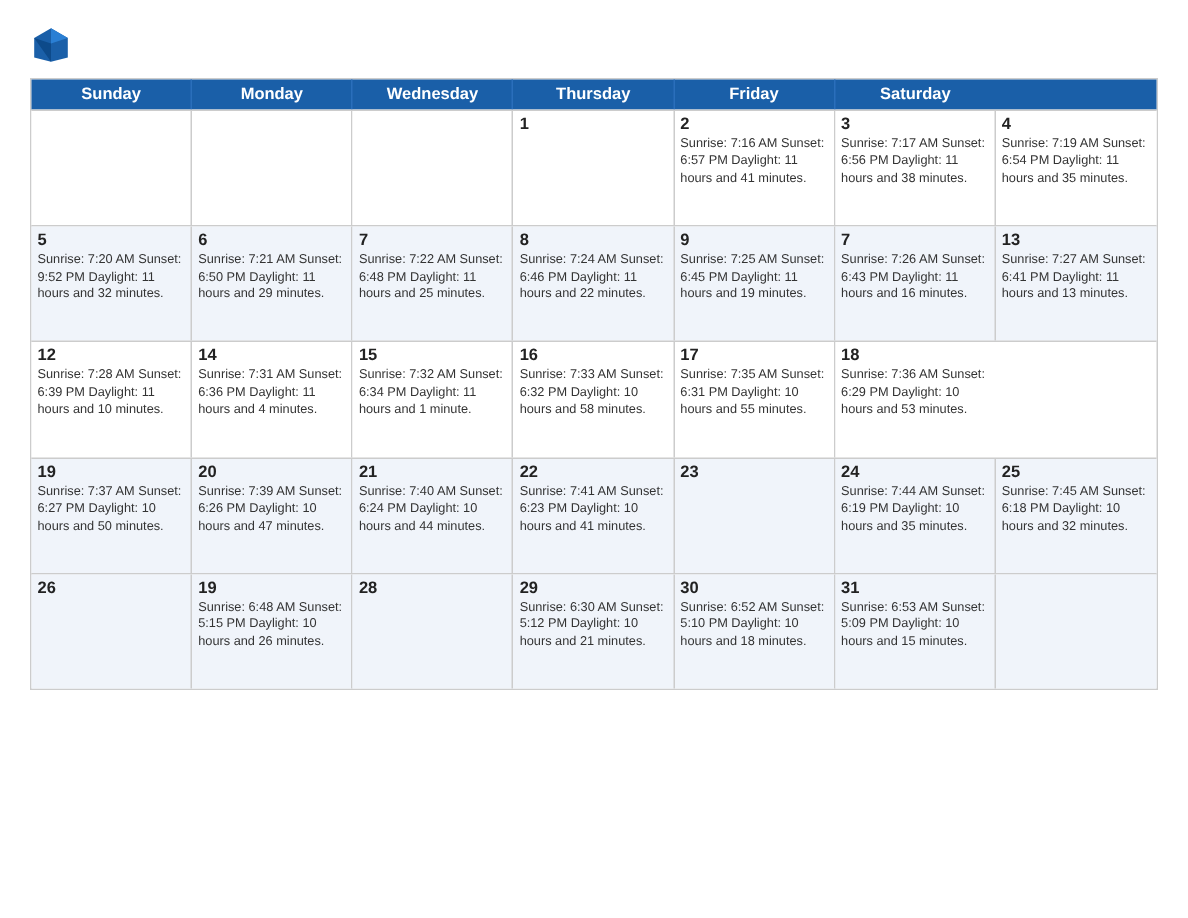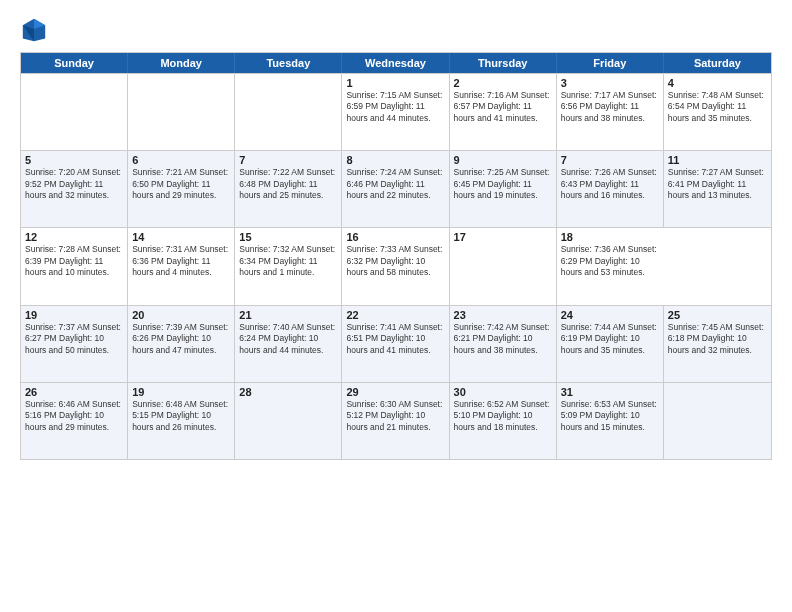--- a/index.html
+++ b/index.html
@@ -147,52 +147,48 @@
     <div class="title-block">
       <div class="month-title"></div>
       <div class="subtitle"></div>
     </div>
   </div>
 
   <div class="calendar">
     <div class="cal-header">
     <div class="cal-header-cell">Sunday</div>
         <div class="cal-header-cell">Monday</div>
-        <div class="cal-header-cell">Tuesday</div>
         <div class="cal-header-cell">Wednesday</div>
         <div class="cal-header-cell">Thursday</div>
         <div class="cal-header-cell">Friday</div>
         <div class="cal-header-cell">Saturday</div>
       </div>
     <div class="cal-body">
     <div class="cal-row">
           <div class="cal-cell empty"></div>
           <div class="cal-cell empty"></div>
           <div class="cal-cell empty"></div>
           <div class="cal-cell">
             <div class="day-num">1</div>
-            <div class="day-info">Sunrise: 7:15 AM
-Sunset: 6:59 PM
-Daylight: 11 hours and 44 minutes.</div>
           </div>
           <div class="cal-cell">
             <div class="day-num">2</div>
             <div class="day-info">Sunrise: 7:16 AM
 Sunset: 6:57 PM
 Daylight: 11 hours and 41 minutes.</div>
           </div>
           <div class="cal-cell">
             <div class="day-num">3</div>
             <div class="day-info">Sunrise: 7:17 AM
 Sunset: 6:56 PM
 Daylight: 11 hours and 38 minutes.</div>
           </div>
           <div class="cal-cell">
             <div class="day-num">4</div>
-            <div class="day-info">Sunrise: 7:48 AM
+            <div class="day-info">Sunrise: 7:19 AM
 Sunset: 6:54 PM
 Daylight: 11 hours and 35 minutes.</div>
           </div>
         </div>
         <div class="cal-row">
           <div class="cal-cell">
             <div class="day-num">5</div>
             <div class="day-info">Sunrise: 7:20 AM
 Sunset: 9:52 PM
 Daylight: 11 hours and 32 minutes.</div>
@@ -221,21 +217,21 @@
 Sunset: 6:45 PM
 Daylight: 11 hours and 19 minutes.</div>
           </div>
           <div class="cal-cell">
             <div class="day-num">7</div>
             <div class="day-info">Sunrise: 7:26 AM
 Sunset: 6:43 PM
 Daylight: 11 hours and 16 minutes.</div>
           </div>
           <div class="cal-cell">
-            <div class="day-num">11</div>
+            <div class="day-num">13</div>
             <div class="day-info">Sunrise: 7:27 AM
 Sunset: 6:41 PM
 Daylight: 11 hours and 13 minutes.</div>
           </div>
         </div>
         <div class="cal-row">
           <div class="cal-cell">
             <div class="day-num">12</div>
             <div class="day-info">Sunrise: 7:28 AM
 Sunset: 6:39 PM
@@ -254,20 +250,23 @@
 Daylight: 11 hours and 1 minute.</div>
           </div>
           <div class="cal-cell">
             <div class="day-num">16</div>
             <div class="day-info">Sunrise: 7:33 AM
 Sunset: 6:32 PM
 Daylight: 10 hours and 58 minutes.</div>
           </div>
           <div class="cal-cell">
             <div class="day-num">17</div>
+            <div class="day-info">Sunrise: 7:35 AM
+Sunset: 6:31 PM
+Daylight: 10 hours and 55 minutes.</div>
           </div>
           <div class="cal-cell">
             <div class="day-num">18</div>
             <div class="day-info">Sunrise: 7:36 AM
 Sunset: 6:29 PM
 Daylight: 10 hours and 53 minutes.</div>
           </div>
         </div>
         <div class="cal-row">
           <div class="cal-cell">
@@ -284,48 +283,42 @@
           </div>
           <div class="cal-cell">
             <div class="day-num">21</div>
             <div class="day-info">Sunrise: 7:40 AM
 Sunset: 6:24 PM
 Daylight: 10 hours and 44 minutes.</div>
           </div>
           <div class="cal-cell">
             <div class="day-num">22</div>
             <div class="day-info">Sunrise: 7:41 AM
-Sunset: 6:51 PM
+Sunset: 6:23 PM
 Daylight: 10 hours and 41 minutes.</div>
           </div>
           <div class="cal-cell">
             <div class="day-num">23</div>
-            <div class="day-info">Sunrise: 7:42 AM
-Sunset: 6:21 PM
-Daylight: 10 hours and 38 minutes.</div>
           </div>
           <div class="cal-cell">
             <div class="day-num">24</div>
             <div class="day-info">Sunrise: 7:44 AM
 Sunset: 6:19 PM
 Daylight: 10 hours and 35 minutes.</div>
           </div>
           <div class="cal-cell">
             <div class="day-num">25</div>
             <div class="day-info">Sunrise: 7:45 AM
 Sunset: 6:18 PM
 Daylight: 10 hours and 32 minutes.</div>
           </div>
         </div>
         <div class="cal-row">
           <div class="cal-cell">
             <div class="day-num">26</div>
-            <div class="day-info">Sunrise: 6:46 AM
-Sunset: 5:16 PM
-Daylight: 10 hours and 29 minutes.</div>
           </div>
           <div class="cal-cell">
             <div class="day-num">19</div>
             <div class="day-info">Sunrise: 6:48 AM
 Sunset: 5:15 PM
 Daylight: 10 hours and 26 minutes.</div>
           </div>
           <div class="cal-cell">
             <div class="day-num">28</div>
           </div>

